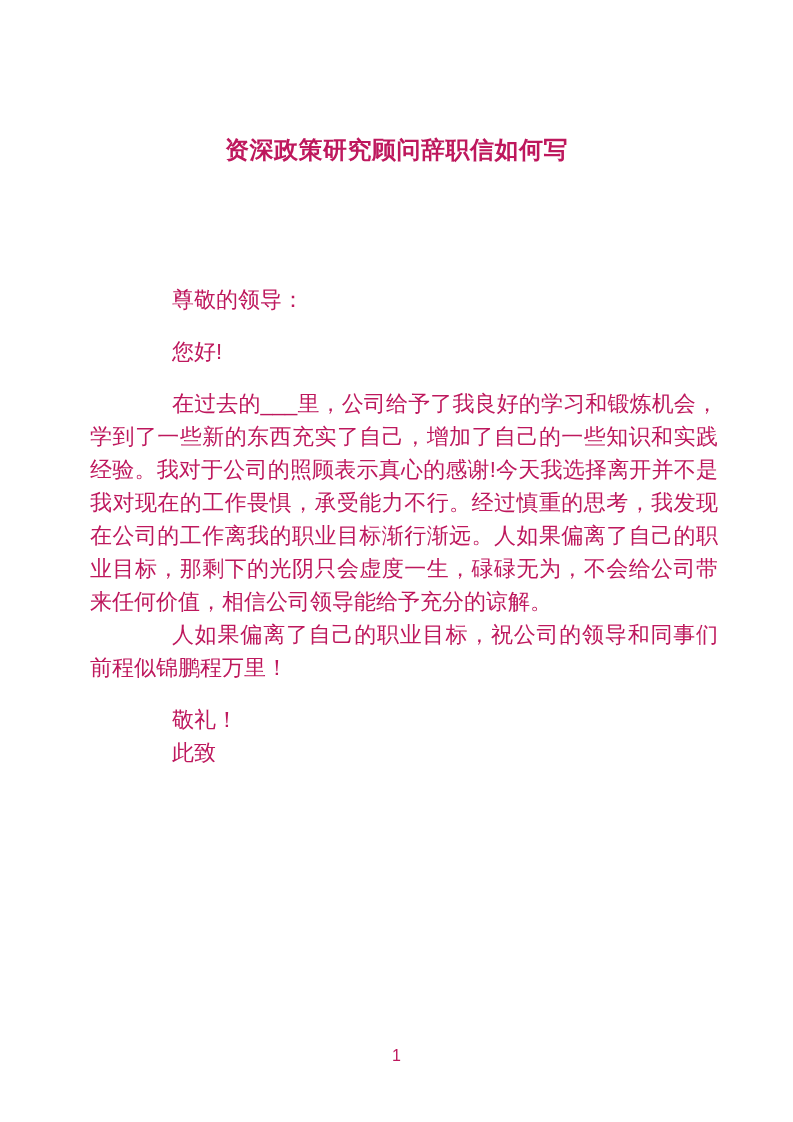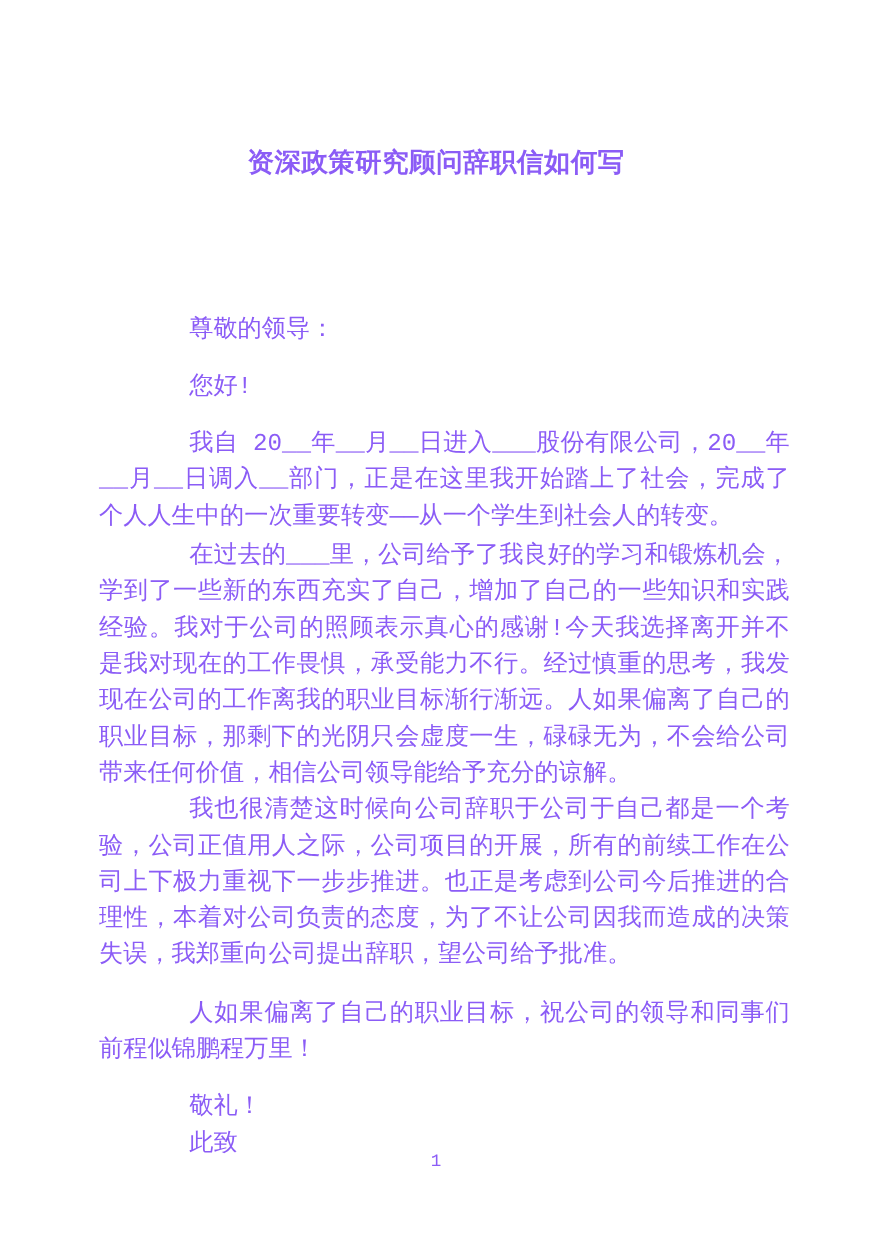--- a/index.html
+++ b/index.html
@@ -5,22 +5,22 @@
   html, body {
     margin: 0;
     padding: 0;
     background: #ffffff;
   }
   .page {
     position: relative;
     width: 793px;
     height: 1122px;
     background: #ffffff;
-    color: #8b5cf6;
-    font-family: Liberation Mono, monospace;
+    color: #be185d;
+    font-family: Liberation Sans, sans-serif;
     overflow: hidden;
   }
   .doc-title {
     position: absolute;
     top: 134px;
     left: 0;
     width: 100%;
     margin: 0;
     text-align: center;
     font-size: 24px;
@@ -63,25 +63,23 @@
 
   <h1 class="doc-title">资深政策研究顾问辞职信如何写</h1>
 
   <div class="letter-body">
 
     <p class="para">尊敬的领导：</p>
 
     <p class="para">您好!</p>
 
 
-    <p class="para mb3">我自 20__年__月__日进入___股份有限公司，20__年__月__日调入__部门，正是在这里我开始踏上了社会，完成了个人人生中的一次重要转变——从一个学生到社会人的转变。</p>
 
     <p class="para mb0">在过去的___里，公司给予了我良好的学习和锻炼机会，学到了一些新的东西充实了自己，增加了自己的一些知识和实践经验。我对于公司的照顾表示真心的感谢!今天我选择离开并不是我对现在的工作畏惧，承受能力不行。经过慎重的思考，我发现在公司的工作离我的职业目标渐行渐远。人如果偏离了自己的职业目标，那剩下的光阴只会虚度一生，碌碌无为，不会给公司带来任何价值，相信公司领导能给予充分的谅解。</p>
 
-    <p class="para mb20">我也很清楚这时候向公司辞职于公司于自己都是一个考验，公司正值用人之际，公司项目的开展，所有的前续工作在公司上下极力重视下一步步推进。也正是考虑到公司今后推进的合理性，本着对公司负责的态度，为了不让公司因我而造成的决策失误，我郑重向公司提出辞职，望公司给予批准。</p>
 
     <p class="para">人如果偏离了自己的职业目标，祝公司的领导和同事们前程似锦鹏程万里！</p>
 
     <p class="para mb0">敬礼！</p>
 
     <p class="para mb18">此致</p>
 
   </div>
 
   <div class="page-number">1</div>

